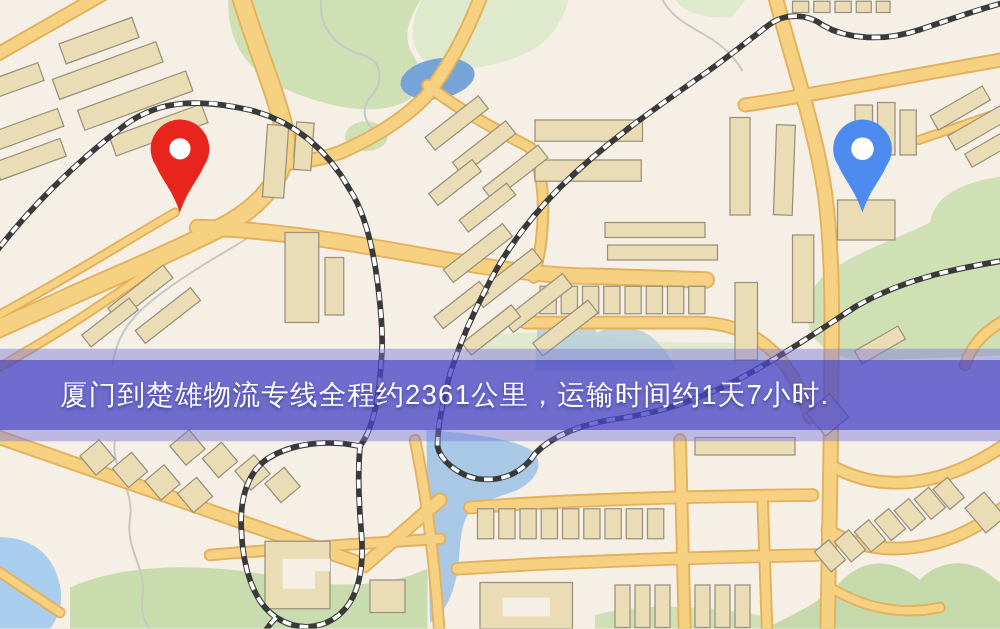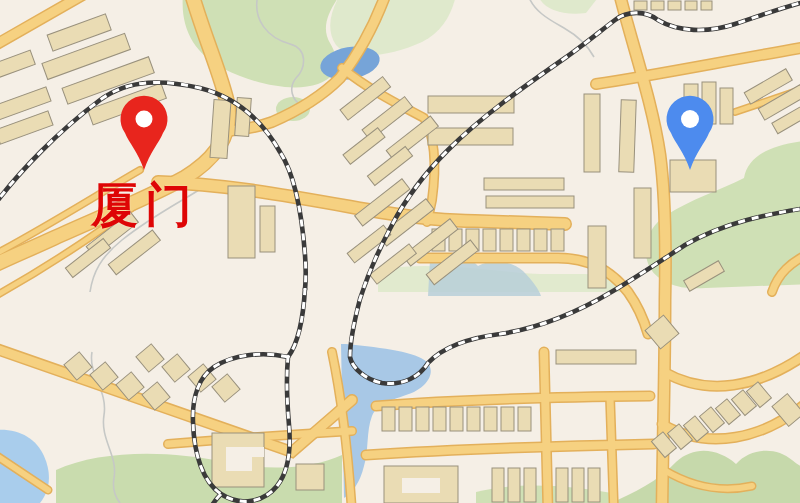--- a/index.html
+++ b/index.html
@@ -243,16 +243,18 @@
     <g>
       <path d="M144,170 C138,152 129,143 125,133 A23.5,23.5 0 1 1 163,133 C159,143 150,152 144,170 Z" fill="#e8251d"></path>
       <circle cx="144" cy="119" r="8.5" fill="#ffffff"></circle>
     </g>
     <g>
       <path d="M690,170 C684,152 675,143 671,133 A23.5,23.5 0 1 1 709,133 C705,143 696,152 690,170 Z" fill="#4d8bee"></path>
       <circle cx="690" cy="119" r="9" fill="#ffffff"></circle>
     </g>
   </svg>
 
-  <div class="city-label origin">厦门</div>
-
+
+  <div class="banner">
+    <span class="banner-text">厦门到楚雄物流专线全程约2361公里，运输时间约1天7小时.</span>
+  </div>
 
 </div>
 
 </body></html>

